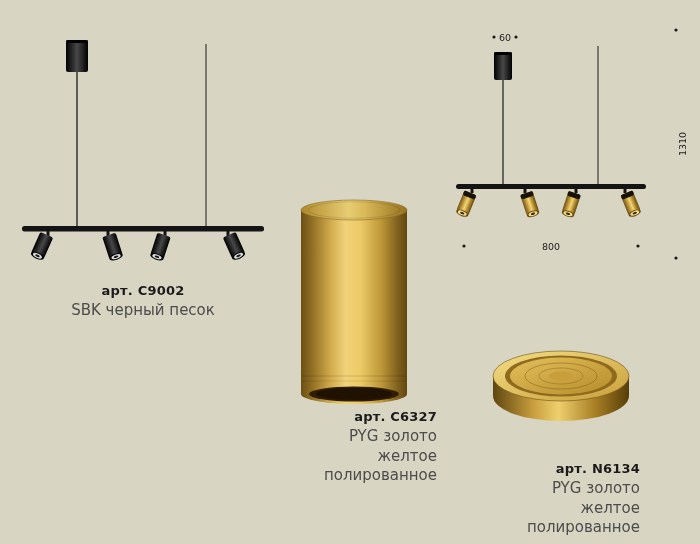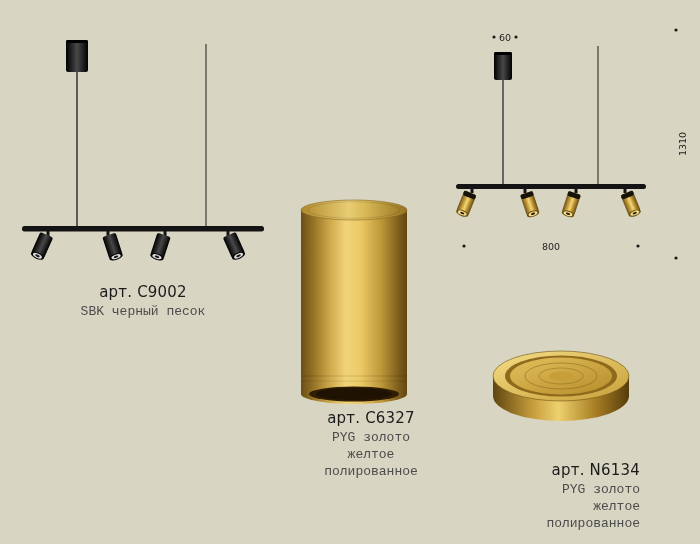--- a/index.html
+++ b/index.html
@@ -7,34 +7,33 @@
     position: relative;
     width: 700px;
     height: 544px;
     background: #d8d5c3;
     overflow: hidden;
     font-family: "DejaVu Sans", "Liberation Sans", sans-serif;
   }
   .illus { position: absolute; }
   .caption { position: absolute; }
   .caption .art {
-    font-size: 15px;
-    font-weight: normal;
+    font-size: 13px;
+    font-weight: bold;
     color: #1b1b1b;
     margin-bottom: 3px;
     letter-spacing: 0.2px;
   }
   .caption .finish {
-    font-size: 13px;
+    font-size: 15px;
     color: #4c4c4c;
     line-height: 1.3;
-    font-family: Liberation Mono, monospace;
   }
   .caption-c9002 { left: 18px; top: 283px; width: 250px; text-align: center; }
-  .caption-c6327 { left: 305px; top: 409px; width: 132px; text-align: center; }
+  .caption-c6327 { left: 305px; top: 409px; width: 132px; text-align: right; }
   .caption-n6134 { left: 508px; top: 461px; width: 132px; text-align: right; }
   svg text { font-family: "DejaVu Sans", "Liberation Sans", sans-serif; }
   .dim-text { font-size: 9.5px; fill: #222; }
 </style>
 </head>
 <body>
 
 <div class="canvas">
 
   <svg width="0" height="0" style="position:absolute" aria-hidden="true">

